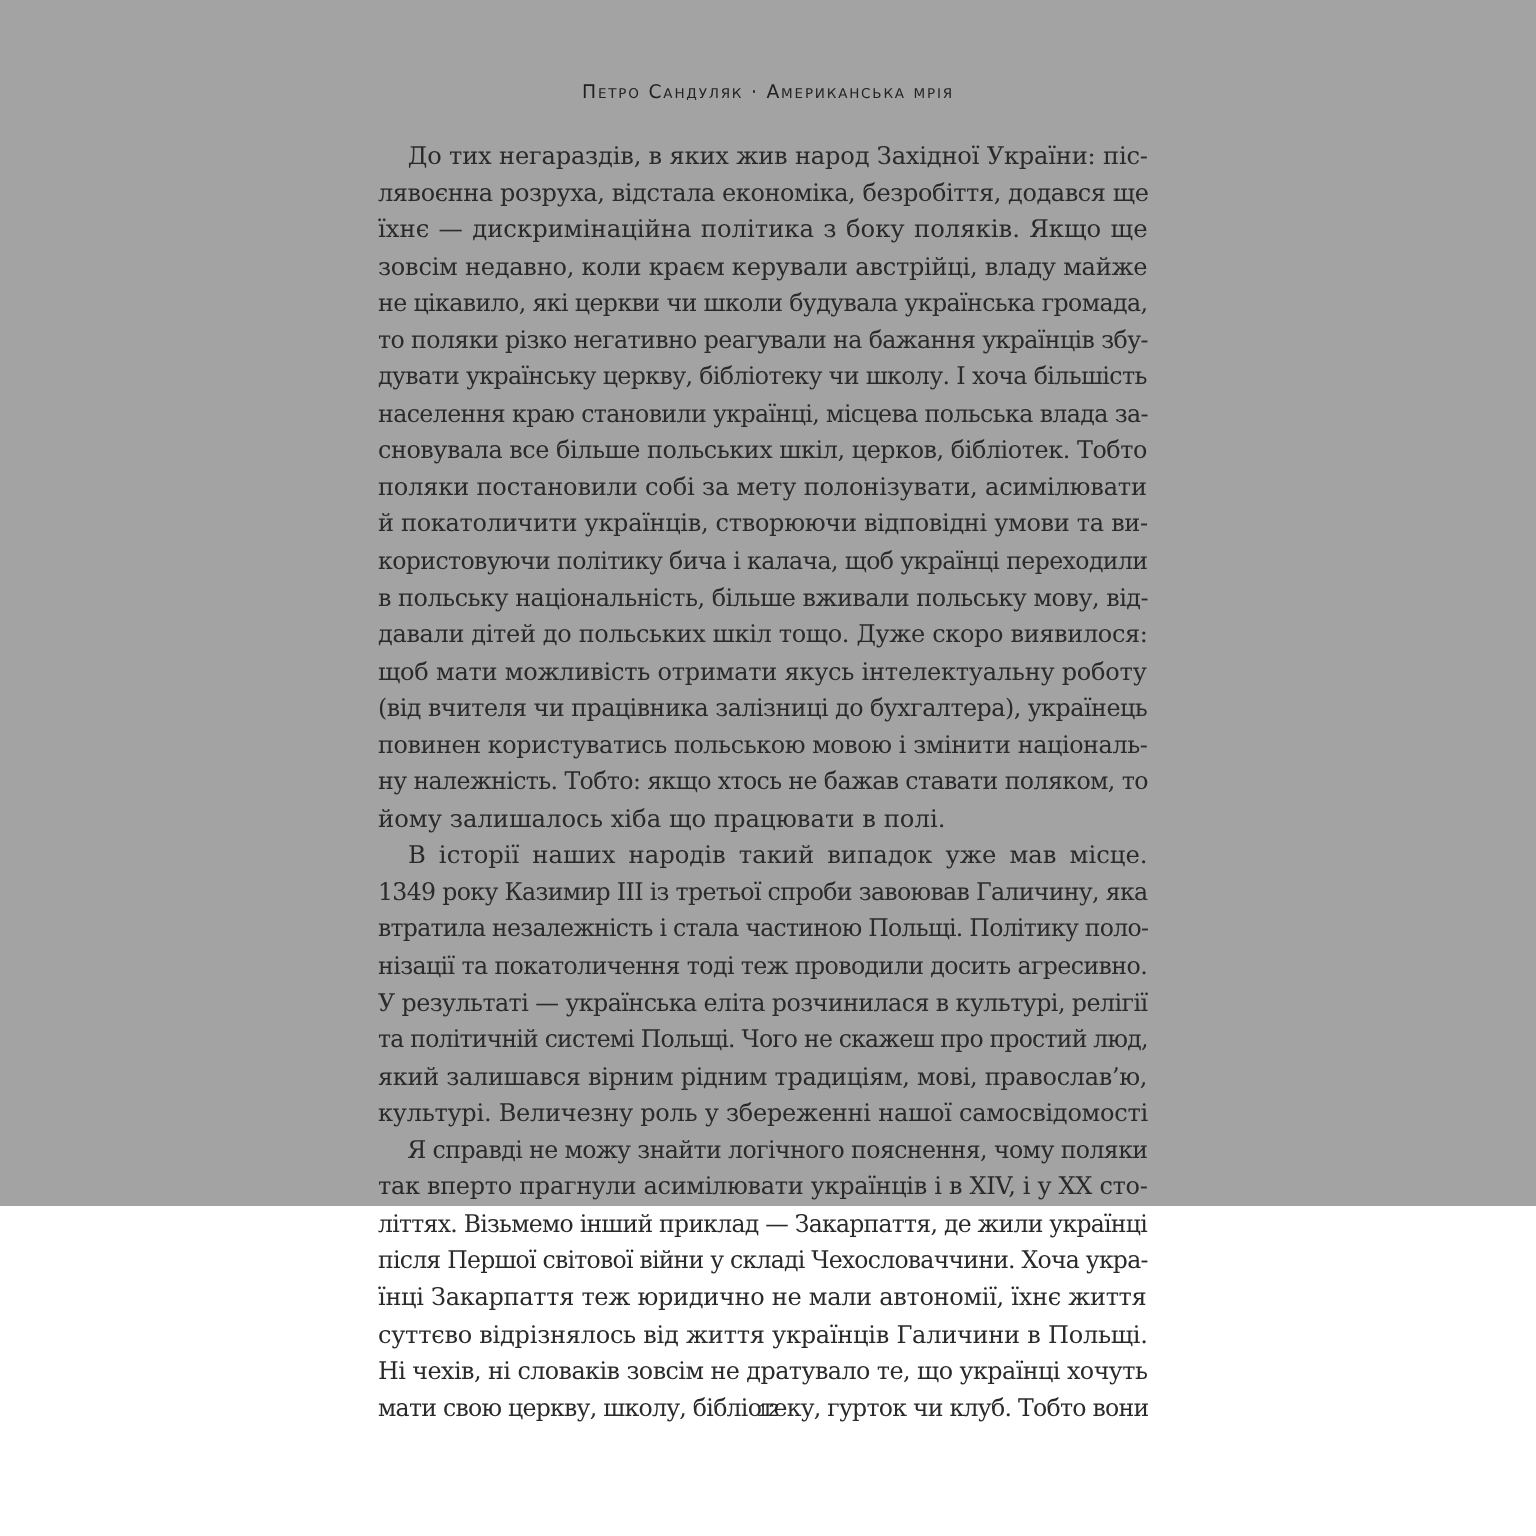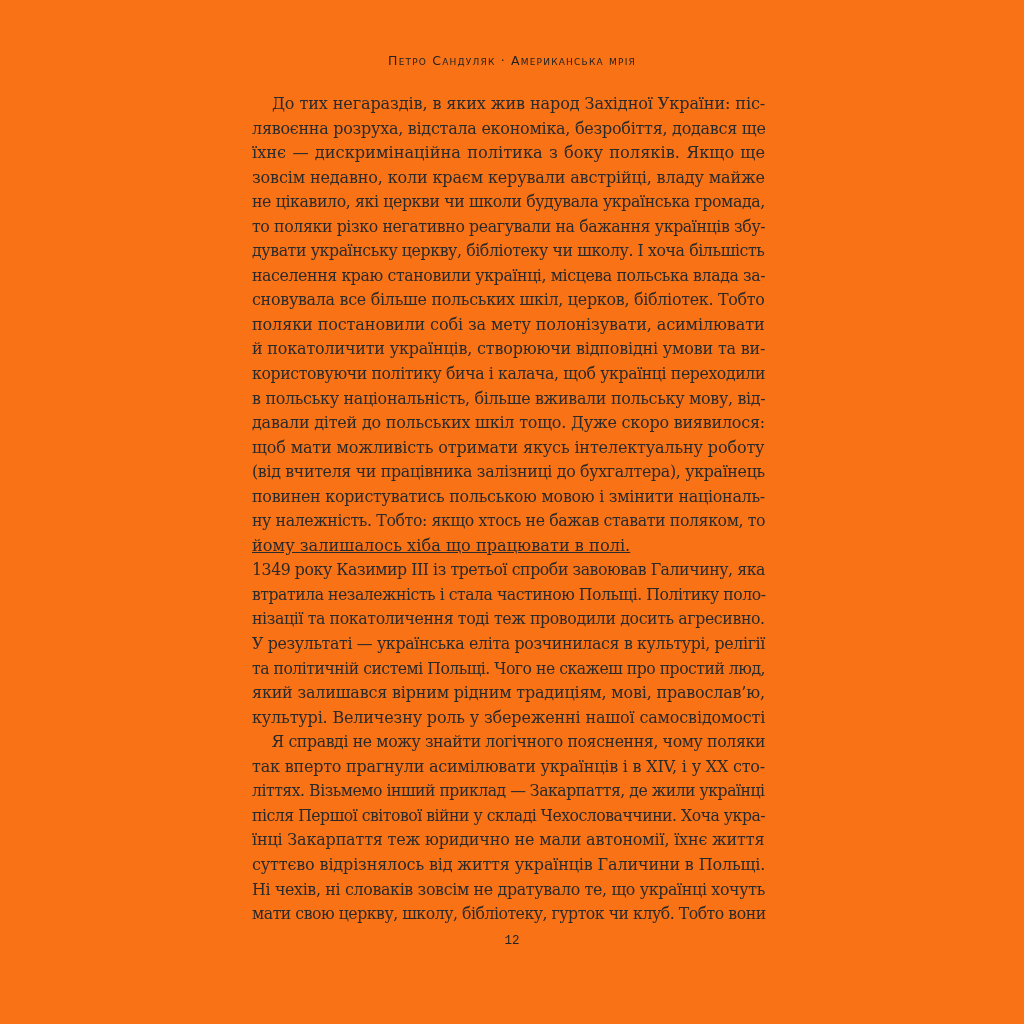--- a/index.html
+++ b/index.html
@@ -1,29 +1,29 @@
 <!DOCTYPE html>
 <html><head>
 <meta charset="utf-8">
 <style>
   html, body { margin: 0; padding: 0; background: #ffffff; }
   body { width: 1024px; height: 1024px; position: relative; overflow: hidden; }
-  .page { position: absolute; left: 0; top: 0; width: 1024px; height: 1024px; background: #f97316; }
+  .page { position: absolute; left: 0; top: 0; width: 1024px; height: 804px; background: #a3a3a3; }
   .running-head {
     position: absolute; top: 53px; left: 0; width: 1024px; text-align: center;
     font-family: "DejaVu Sans", sans-serif; font-size: 12.5px; letter-spacing: 1.2px;
     color: #222; font-variant: small-caps;
   }
   .body-text {
     position: absolute; left: 252px; top: 92px; width: 513px;
     font-family: "DejaVu Serif", serif; font-size: 16.2px; line-height: 24.55px;
     color: #2a2a2a;
   }
   .line { display: block; white-space: nowrap; text-align: justify; text-align-last: justify; height: 24.55px; overflow: visible; }
-  .line.last { text-align-last: left; text-decoration: underline; }
+  .line.last { text-align-last: left; }
   .line.indent { padding-left: 20px; }
   .folio {
     position: absolute; top: 934px; left: 0; width: 1024px; text-align: center;
     font-family: Liberation Mono, monospace; font-size: 12.5px; color: #222;
   }
 </style>
 </head>
 <body>
 
 <div class="page">
@@ -45,20 +45,21 @@
       <span class="line" style="letter-spacing: -0.42px; transform-origin: left center; display: block; transform: scaleX(0.973);">користовуючи політику бича і калача, щоб українці переходили</span>
       <span class="line" style="letter-spacing: -0.32px; transform-origin: left center; display: block; transform: scaleX(0.983);">в польську національність, більше вживали польську мову, від-</span>
       <span class="line" style="letter-spacing: -0.23px; transform-origin: left center; display: block; transform: scaleX(0.988);">давали дітей до польських шкіл тощо. Дуже скоро виявилося:</span>
       <span class="line" style="letter-spacing: -0.16px; transform-origin: left center; display: block; transform: scaleX(0.99);">щоб мати можливість отримати якусь інтелектуальну роботу</span>
       <span class="line" style="letter-spacing: -0.35px; transform-origin: left center; display: block; transform: scaleX(0.979);">(від вчителя чи працівника залізниці до бухгалтера), українець</span>
       <span class="line" style="letter-spacing: -0.28px; transform-origin: left center; display: block; transform: scaleX(0.983);">повинен користуватись польською мовою і змінити національ-</span>
       <span class="line" style="letter-spacing: -0.42px; transform-origin: left center; display: block; transform: scaleX(0.975);">ну належність. Тобто: якщо хтось не бажав ставати поляком, то</span>
       <span class="line last">йому залишалось хіба що працювати в полі.</span>
     </div>
     <div class="paragraph">
+      <span class="line indent">В історії наших народів такий випадок уже мав місце.</span>
       <span class="line" style="letter-spacing: -0.46px; transform-origin: left center; display: block; transform: scaleX(0.973);">1349 року Казимир III із третьої спроби завоював Галичину, яка</span>
       <span class="line" style="letter-spacing: -0.5px; transform-origin: left center; display: block; transform: scaleX(0.97);">втратила незалежність і стала частиною Польщі. Політику поло-</span>
       <span class="line" style="letter-spacing: -0.41px; transform-origin: left center; display: block; transform: scaleX(0.975);">нізації та покатоличення тоді теж проводили досить агресивно.</span>
       <span class="line" style="letter-spacing: -0.39px; transform-origin: left center; display: block; transform: scaleX(0.979);">У результаті — українська еліта розчинилася в культурі, релігії</span>
       <span class="line" style="letter-spacing: -0.52px; transform-origin: left center; display: block; transform: scaleX(0.968);">та політичній системі Польщі. Чого не скажеш про простий люд,</span>
       <span class="line" style="letter-spacing: -0.2px; transform-origin: left center; display: block; transform: scaleX(0.987);">який залишався вірним рідним традиціям, мові, православ’ю,</span>
       <span class="line" style="letter-spacing: -0.18px; transform-origin: left center; display: block; transform: scaleX(0.99);">культурі. Величезну роль у збереженні нашої самосвідомості</span>
     </div>
     <div class="paragraph">
       <span class="line indent" style="letter-spacing: -0.4px; transform-origin: left center; display: block; transform: scaleX(0.973);">Я справді не можу знайти логічного пояснення, чому поляки</span>

